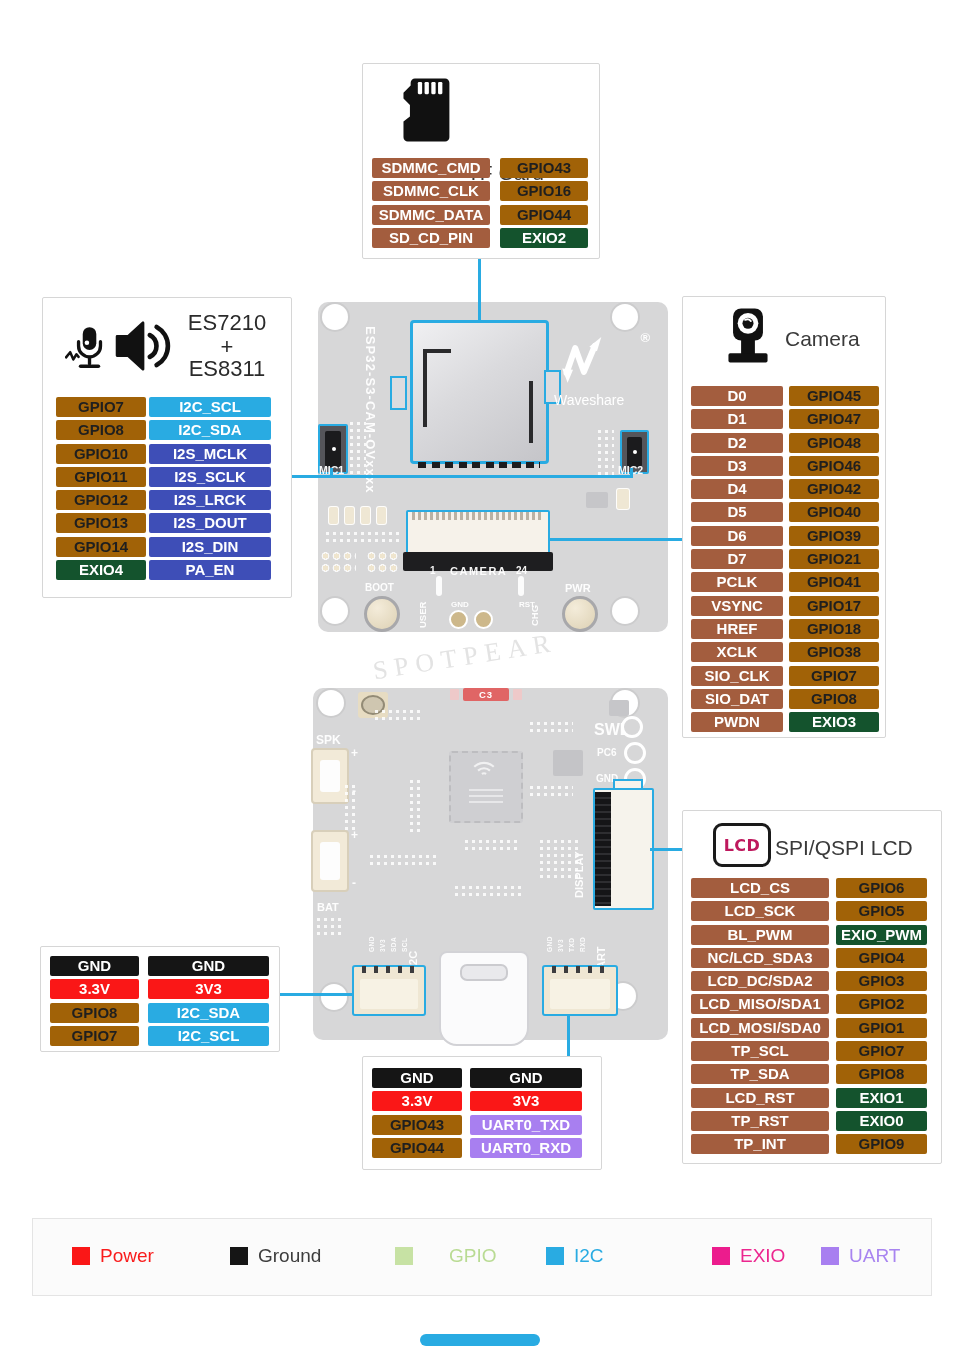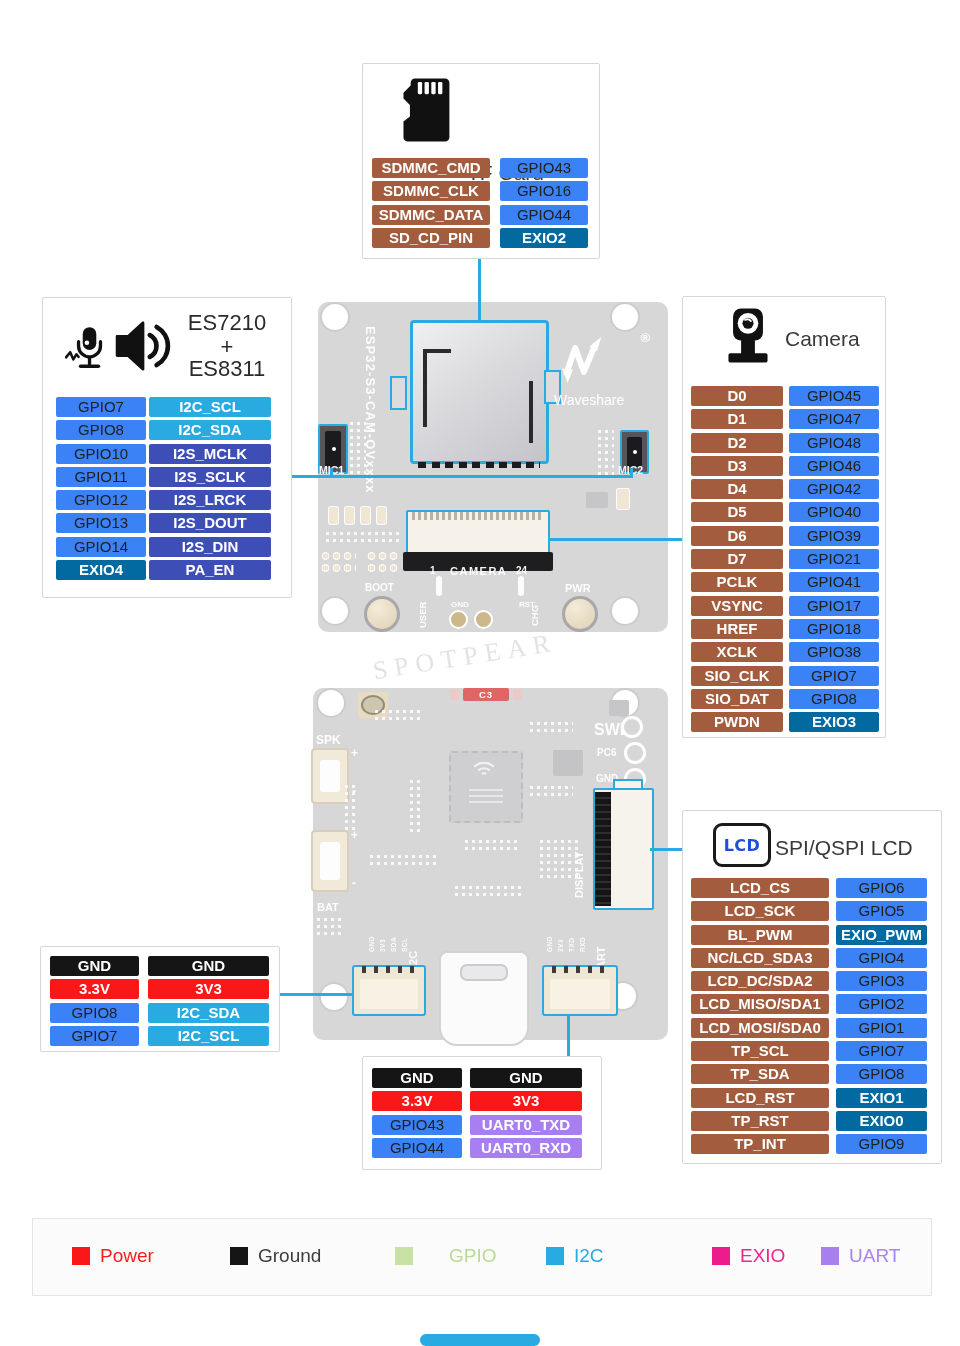--- a/index.html
+++ b/index.html
@@ -19,39 +19,39 @@
   #lcd-title{left:92px;top:25px;}
   .audio-title-line{position:absolute;left:128px;width:112px;text-align:center;color:#2b2b2b;font-weight:500;font-size:22px;}
   #audio-t1{top:12px;} #audio-t2{top:36px;} #audio-t3{top:58px;}
   .hdr-icon{position:absolute;}
   #tf-icon{left:36px;top:13px;}
   #mic-icon{left:22px;top:18px;}
   #spk-icon{left:70px;top:18px;}
   #camera-icon{left:42px;top:10px;}
   #lcd-icon{left:30px;top:12px;width:52px;height:38px;border:3.5px solid #1a1a1a;border-radius:9px;
             display:flex;align-items:center;justify-content:center;font-weight:800;font-size:16px;
-            letter-spacing:0.5px;color:#1d4ed8;font-family:"DejaVu Sans",sans-serif;}
+            letter-spacing:0.5px;color:#be185d;font-family:"DejaVu Sans",sans-serif;}
   
   .pin-table{position:absolute;display:flex;flex-direction:column;gap:3.3px;}
   .pin-row{display:flex;gap:var(--cg,8px);}
   .pin-cell{height:20px;line-height:20px;text-align:center;font-size:15px;font-weight:700;
             border-radius:2px;color:#fff;white-space:nowrap;overflow:hidden;}
   .pin-cell.left{width:var(--lw);}
   .pin-cell.right{width:var(--rw);}
   #tf-table{left:9px;top:94px;--lw:118px;--rw:88px;--cg:10px;}
   #audio-table{left:13px;top:99px;--lw:90px;--rw:122px;--cg:3px;}
   #camera-table{left:8px;top:89px;--lw:92px;--rw:90px;--cg:6px;}
   #lcd-table{left:8px;top:67px;--lw:138px;--rw:91px;--cg:7px;}
   #i2c-table{left:9px;top:9px;--lw:89px;--rw:121px;--cg:9px;}
   #uart-table{left:9px;top:11px;--lw:90px;--rw:112px;--cg:8px;}
   .cell-peripheral{background:#a35d3e;}
-  .cell-gpio{background:#3b82f6;color:#1f1f1f;font-weight:400;}
+  .cell-gpio{background:#a16207;color:#1f1f1f;font-weight:700;}
   .cell-i2c{background:#29abe2;}
   .cell-i2s{background:#3e4eb7;}
-  .cell-exio{background:#0369a1;}
+  .cell-exio{background:#14532d;}
   .cell-uart{background:#a87ff0;}
   .cell-power{background:#fa1717;}
   .cell-ground{background:#151515;}
   
   .legend-item{position:absolute;top:26px;display:flex;align-items:center;gap:10px;}
   .legend-item:nth-child(1){left:39px;} .legend-item:nth-child(2){left:197px;}
   .legend-item:nth-child(3){left:362px;gap:36px;} .legend-item:nth-child(4){left:513px;}
   .legend-item:nth-child(5){left:643px;padding-left:36px;} .legend-item:nth-child(6){left:788px;}
   .legend-swatch{width:18px;height:18px;display:inline-block;}
   .legend-label{font-size:19px;font-weight:500;}

